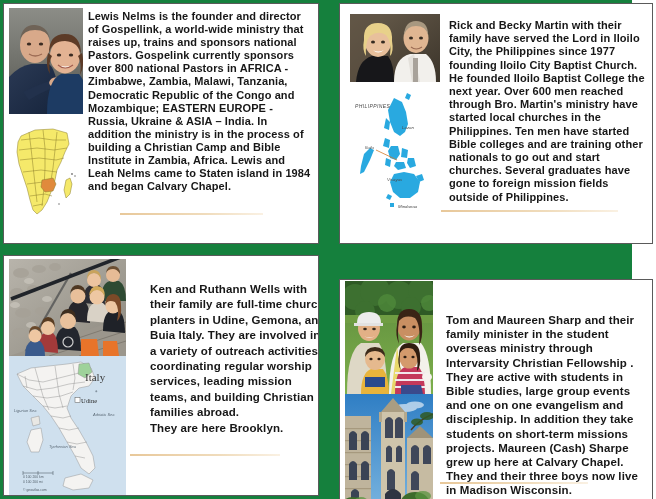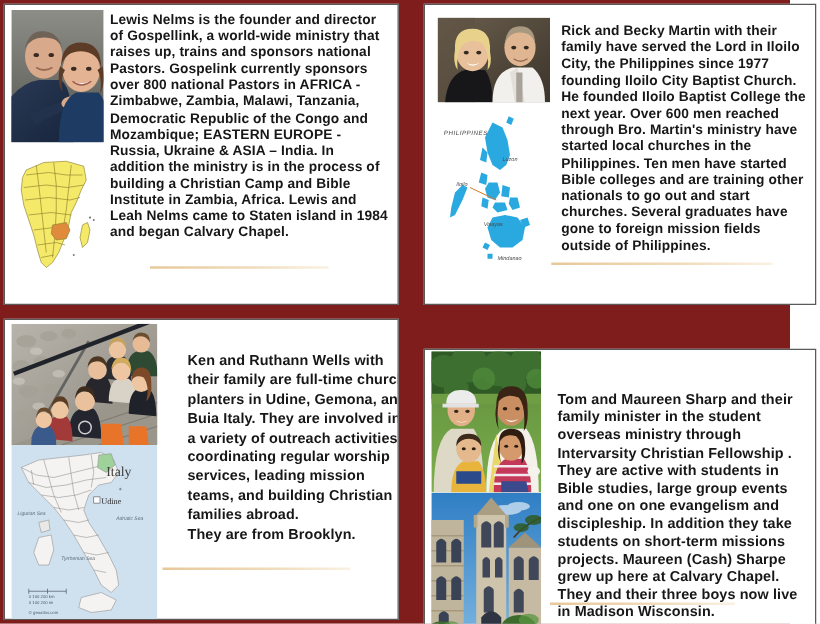--- a/index.html
+++ b/index.html
@@ -12,21 +12,21 @@
     width: 656px;
     height: 499px;
     overflow: hidden;
     font-family: "Liberation Sans", sans-serif;
   }
 
   .page {
     position: relative;
     width: 632px;
     height: 499px;
-    background: #7f1d1d;
+    background: #15803d;
   }
 
   
   .card {
     position: absolute;
     background: #ffffff;
     border: 1px solid #5a5a5a;
     box-sizing: border-box;
     overflow: hidden;
   }
@@ -386,21 +386,21 @@
             </g>
             <g fill="#6a7884" font-size="3.2" font-family="'Liberation Sans', sans-serif">
               <text x="86" y="36">◈</text>
             </g>
           </svg>
         </div>
       </div>
 
       <div class="text-col">
         <p>Ken and Ruthann Wells with their family  are full-time church planters in Udine, Gemona, and Buia Italy. They are involved in a variety of outreach activities, coordinating regular worship services, leading mission teams, and building Christian families abroad.</p>
-        <p>They are from Brooklyn.</p>
+        <p>They are here Brooklyn.</p>
       </div>
 
       <div class="accent-rule" style="left:126px; top:198px; width:150px;"></div>
     </div>
   </div>
 
   <div class="card card-4 c4">
     <div class="card-inner">
 
       <div class="media-col">

